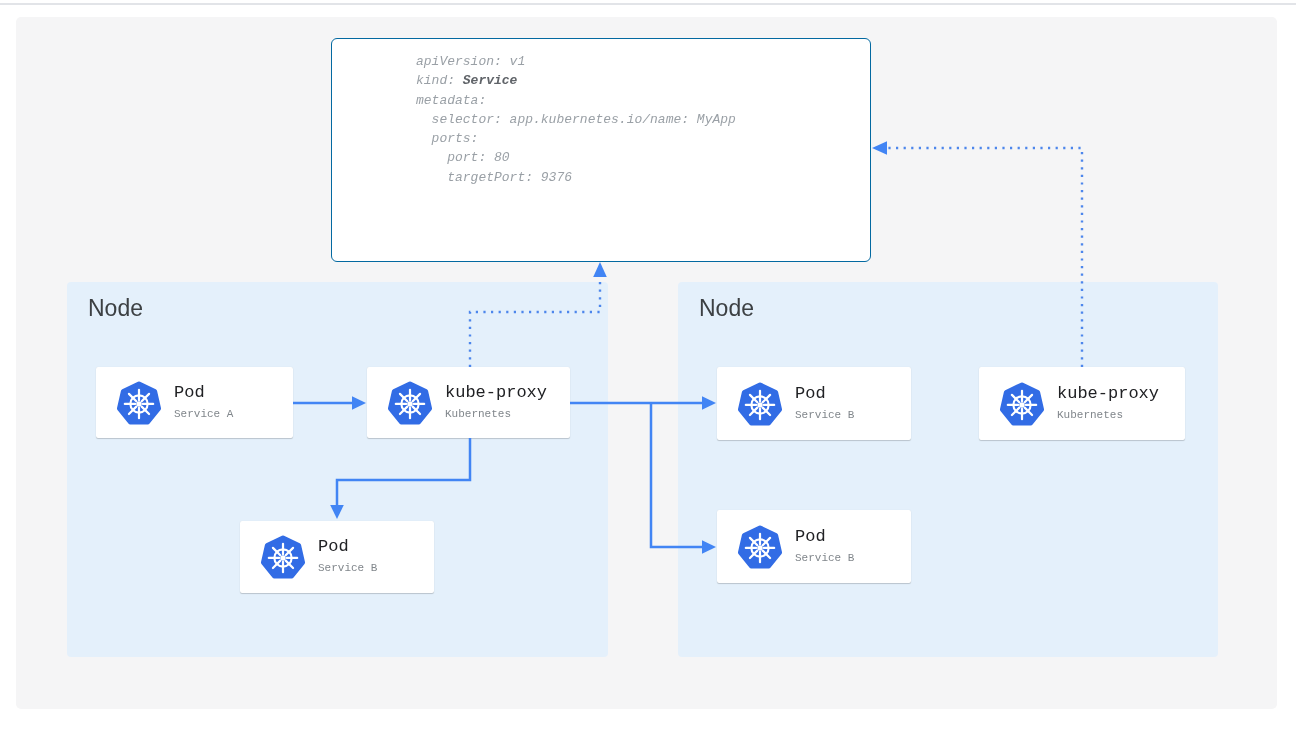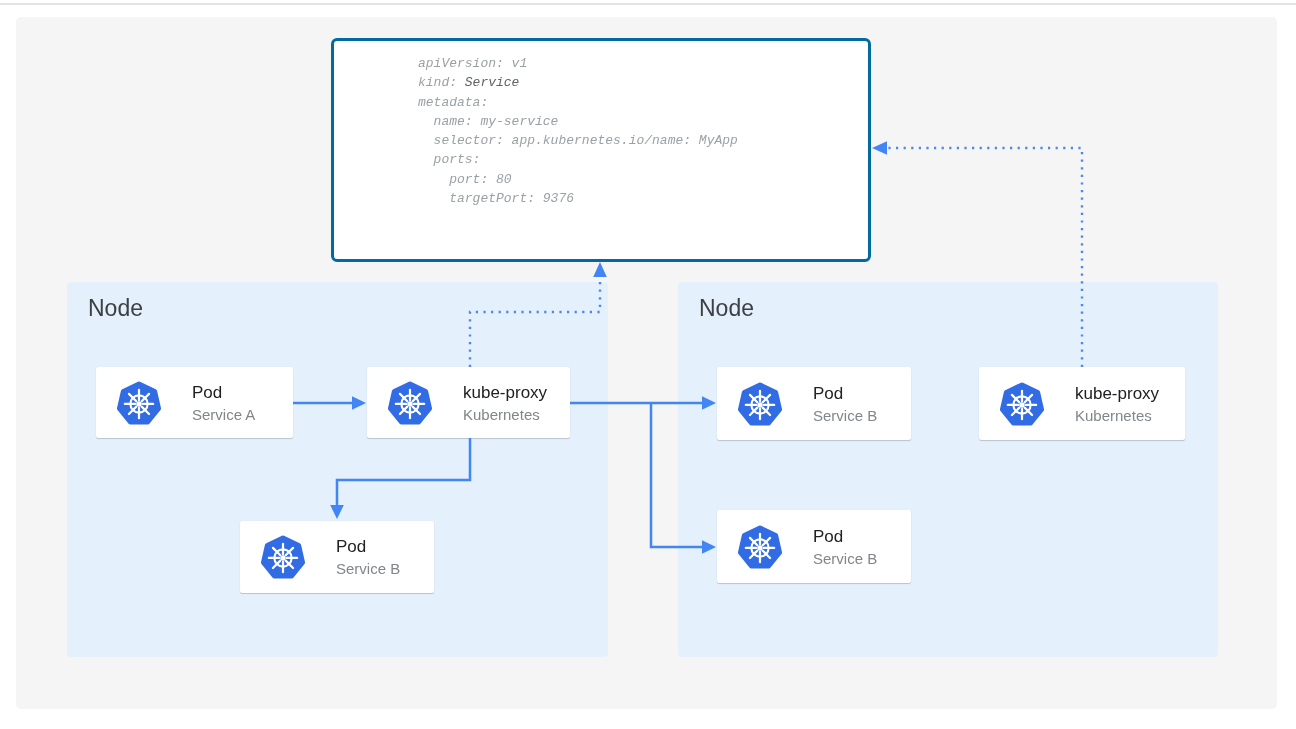--- a/index.html
+++ b/index.html
@@ -3,37 +3,37 @@
 <meta charset="utf-8">
 <style>
   html,body{margin:0;padding:0;background:#ffffff;width:1296px;height:729px;
     font-family:"Liberation Sans", sans-serif;overflow:hidden;}
   .stage{position:relative;width:1296px;height:729px;}
   .top-rule{position:absolute;left:0;top:3px;width:1296px;height:2px;background:#e2e4e8;}
   .panel{position:absolute;left:16px;top:17px;width:1261px;height:692px;
     background:#f5f5f6;border-radius:5px;}
   
   .yaml-card{position:absolute;left:331px;top:38px;width:540px;height:224px;
-    background:#ffffff;border:3px solid #0369a1;border-radius:6px;box-sizing:border-box;
+    background:#ffffff;border:1px solid #0369a1;border-radius:6px;box-sizing:border-box;
     padding:13px 0 0 84px;}
   .code-line{white-space:pre;font-family:"Liberation Mono", monospace;
     font-style:italic;font-size:13px;line-height:19.3px;color:#9aa0a6;}
-  .code-line b{font-weight:normal;color:#5f6368;margin-top:8px;}
+  .code-line b{font-weight:bold;color:#5f6368;margin-top:8px;}
   
   .node-box{position:absolute;top:282px;height:375px;background:#e4f0fb;border-radius:4px;}
   .node-box.left{left:67px;width:541px;}
   .node-box.right{left:678px;width:540px;}
   .node-label{position:absolute;left:21px;top:13px;font-size:23px;color:#3c4043;}
   
   .card{position:absolute;background:#ffffff;border-radius:2px;
     box-shadow:0 1px 1px rgba(0,0,0,0.18), 0 0 1px rgba(0,0,0,0.10);
     display:flex;align-items:center;box-sizing:border-box;padding-left:20px;}
-  .card .txt{margin-left:30px;}
+  .card .txt{margin-left:12px;font-family:Liberation Mono, monospace;}
   .card .title{font-size:17px;color:#202124;line-height:23px;}
-  .card .subtitle{font-size:15px;color:#80868b;line-height:21px;}
+  .card .subtitle{font-size:11px;color:#80868b;line-height:21px;}
   .k8s-icon{width:46px;height:46px;flex:0 0 46px;}
   #c-pod-a{left:96px;top:367px;width:197px;height:71px;}
   #c-kp-l{left:367px;top:367px;width:203px;height:71px;}
   #c-pod-b-l{left:240px;top:521px;width:194px;height:72px;}
   #c-pod-b-r1{left:717px;top:367px;width:194px;height:73px;}
   #c-kp-r{left:979px;top:367px;width:206px;height:73px;}
   #c-pod-b-r2{left:717px;top:510px;width:194px;height:73px;}
   
   .arrows{position:absolute;left:0;top:0;width:1296px;height:729px;pointer-events:none;}
   .solid{fill:none;stroke:#4285f4;stroke-width:2.5;}
@@ -66,21 +66,20 @@
 
 <div class="stage">
 
   <div class="top-rule"></div>
   <div class="panel"></div>
 
   <div class="yaml-card">
     <div class="code-line">apiVersion: v1</div>
     <div class="code-line"><span>kind: </span><b>Service</b></div>
     <div class="code-line">metadata:</div>
-    <div class="code-line">  name: my-service</div>
     <div class="code-line">  selector: app.kubernetes.io/name: MyApp</div>
     <div class="code-line">  ports:</div>
     <div class="code-line">    port: 80</div>
     <div class="code-line">    targetPort: 9376</div>
   </div>
 
   <div class="node-box left">
     <div class="node-label">Node</div>
   </div>
 

